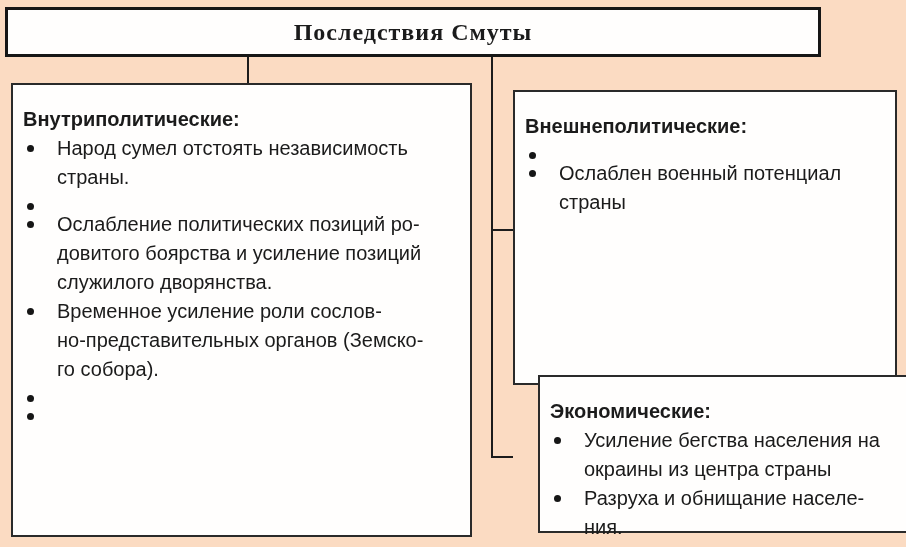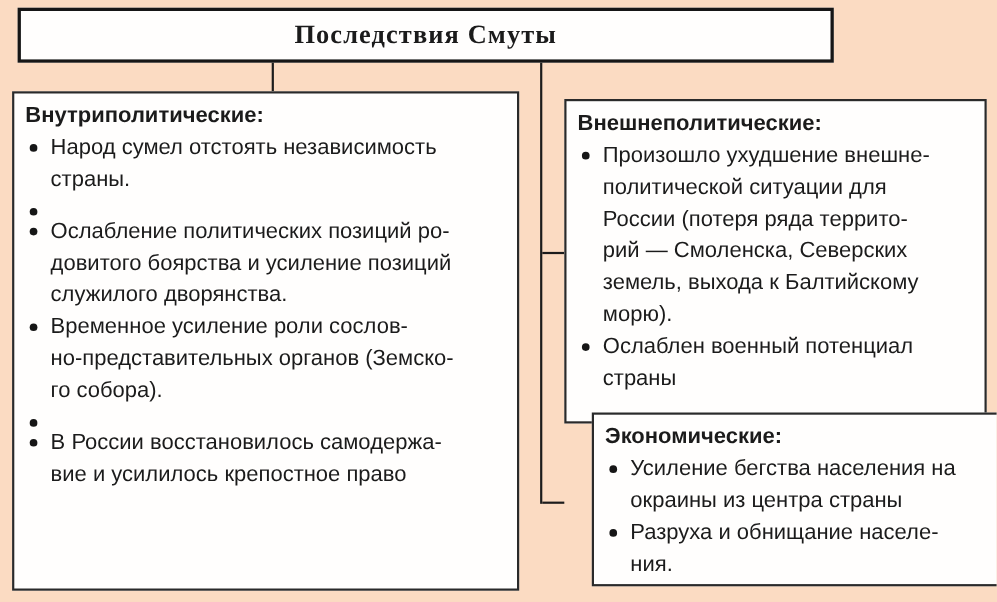--- a/index.html
+++ b/index.html
@@ -5,22 +5,22 @@
   html, body { margin: 0; padding: 0; }
   body {
     width: 906px; height: 547px;
     background: #fbdbc2;
     font-family: "Liberation Sans", sans-serif;
     color: #1b1b1b;
     position: relative;
     overflow: hidden;
   }
   .title-box {
-    position: absolute; left: 16px; top: 7px;
-    width: 742px; height: 50px;
+    position: absolute; left: 5px; top: 7px;
+    width: 816px; height: 50px;
     background: #fffefd;
     border: 3px solid #161616;
     box-sizing: border-box;
     display: flex; align-items: center; justify-content: center;
   }
   .title-text {
     font-family: "Liberation Serif", serif;
     font-weight: bold;
     font-size: 24px;
     letter-spacing: 1px;
@@ -28,38 +28,38 @@
   .connector { position: absolute; background: #1c1c1c; }
   .conn-left-v   { left: 247px; top: 57px; width: 2px;  height: 26px; }
   .conn-mid-v    { left: 491px; top: 57px; width: 2px;  height: 401px; }
   .conn-stub-top { left: 493px; top: 229px; width: 20px; height: 2px; }
   .conn-stub-bot { left: 493px; top: 456px; width: 20px; height: 2px; }
   .box {
     position: absolute;
     background: #fffefd;
     border: 2px solid #2a2a2a;
     box-sizing: border-box;
-    padding: 6px 8px 0 10px;
+    padding: 20px 8px 0 10px;
     font-size: 20px;
     line-height: 29px;
   }
   .box-internal { left: 11px;  top: 83px;  width: 461px; height: 454px; }
   .box-external { left: 513px; top: 90px;  width: 384px; height: 295px; }
   .box-economic { left: 538px; top: 375px; width: 384px; height: 158px; }
   .box-header { font-weight: bold; }
   .bullet { display: flex; align-items: flex-start; }
   .dot {
     flex: 0 0 auto;
     width: 7px; height: 7px;
     border-radius: 50%;
     background: #161616;
     margin: 11px 0 0 4px;
   }
   .btext {
-    margin-left: 12px;
+    margin-left: 23px;
     white-space: pre-line;
   }
 </style>
 </head>
 <body>
 
 <div class="title-box">
   <span class="title-text">Последствия Смуты</span>
 </div>
 
@@ -88,35 +88,27 @@
     <span class="dot"></span>
     <span class="btext">Временное усиление роли сослов-
 но-представительных органов (Земско-
 го собора).</span>
   </div>
   <div class="bullet">
     <span class="dot"></span>
   </div>
   <div class="bullet">
     <span class="dot"></span>
-    <span class="btext">В России восстановилось самодержа-
-вие и усилилось крепостное право</span>
   </div>
 </div>
 
 <div class="box box-external">
   <div class="box-header">Внешнеполитические:</div>
   <div class="bullet">
     <span class="dot"></span>
-    <span class="btext">Произошло ухудшение внешне-
-политической ситуации для
-России (потеря ряда террито-
-рий — Смоленска, Северских
-земель, выхода к Балтийскому
-морю).</span>
   </div>
   <div class="bullet">
     <span class="dot"></span>
     <span class="btext">Ослаблен военный потенциал
 страны</span>
   </div>
 </div>
 
 <div class="box box-economic">
   <div class="box-header">Экономические:</div>

